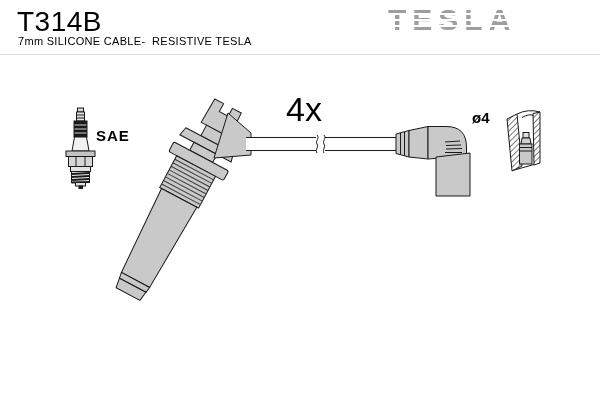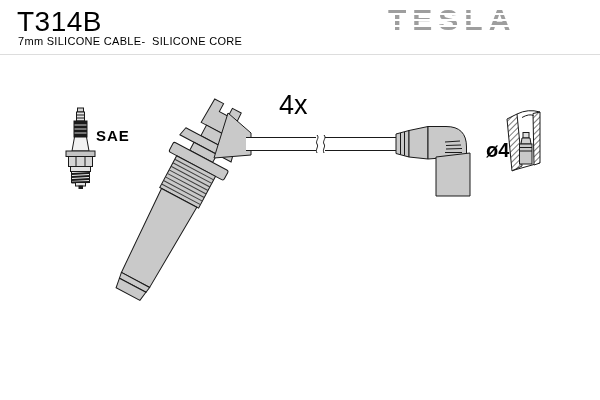--- a/index.html
+++ b/index.html
@@ -8,29 +8,29 @@
     font-family:"Liberation Sans", sans-serif;color:#000;
   }
   .abs{position:absolute;}
   #part-number{left:17px;top:6px;font-size:28px;font-weight:normal;letter-spacing:0.5px;}
   #subtitle{left:18px;top:35px;font-size:11px;white-space:pre;letter-spacing:0.3px;}
   #brand{left:388px;top:3px;font-size:30px;font-weight:bold;letter-spacing:6px;color:#9e9e9e;}
   .logo-stripe{position:absolute;left:386px;width:124px;height:2px;background:#ffffff;}
   #stripe-1{top:13px;} #stripe-2{top:19px;} #stripe-3{top:25px;}
   #header-rule{left:0;top:54px;width:600px;height:1px;background:#dddddd;}
   #label-sae{left:96px;top:127px;font-size:15px;font-weight:bold;letter-spacing:1px;}
-  #label-qty{left:279px;top:90px;font-size:27px;}
-  #label-dia{left:486px;top:109px;font-size:20px;font-weight:bold;margin-top:30px;}
+  #label-qty{left:286px;top:90px;font-size:34px;}
+  #label-dia{left:472px;top:109px;font-size:15px;font-weight:bold;}
   #diagram-svg{position:absolute;left:0;top:0;}
 </style>
 </head>
 <body>
 
 <div class="abs" id="part-number">T314B</div>
-<div class="abs" id="subtitle">7mm SILICONE CABLE-  SILICONE CORE</div>
+<div class="abs" id="subtitle">7mm SILICONE CABLE-  RESISTIVE TESLA</div>
 
 <div class="abs" id="brand">TESLA</div>
 <div class="logo-stripe" id="stripe-1"></div>
 <div class="logo-stripe" id="stripe-2"></div>
 <div class="logo-stripe" id="stripe-3"></div>
 
 <div class="abs" id="header-rule"></div>
 
 <div class="abs" id="label-sae">SAE</div>
 <div class="abs" id="label-qty">4x</div>

